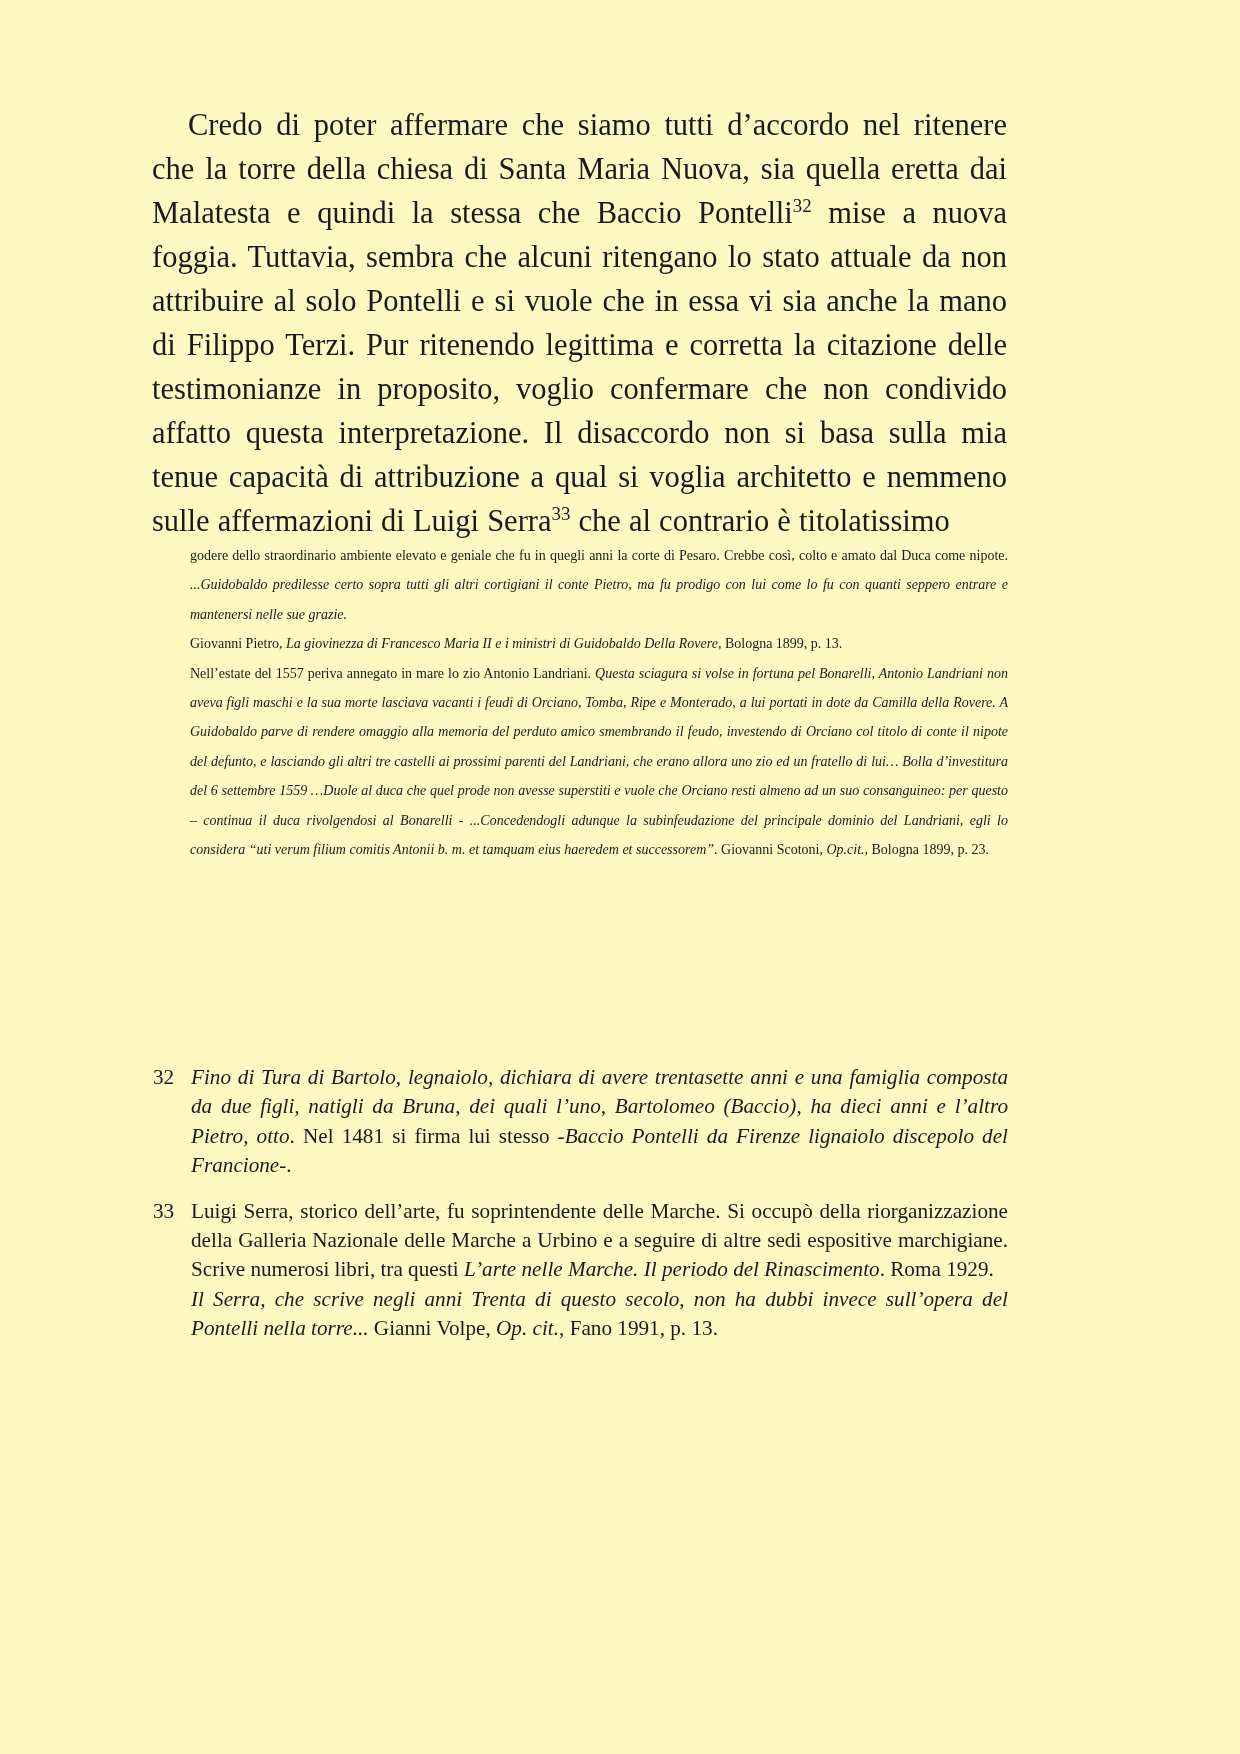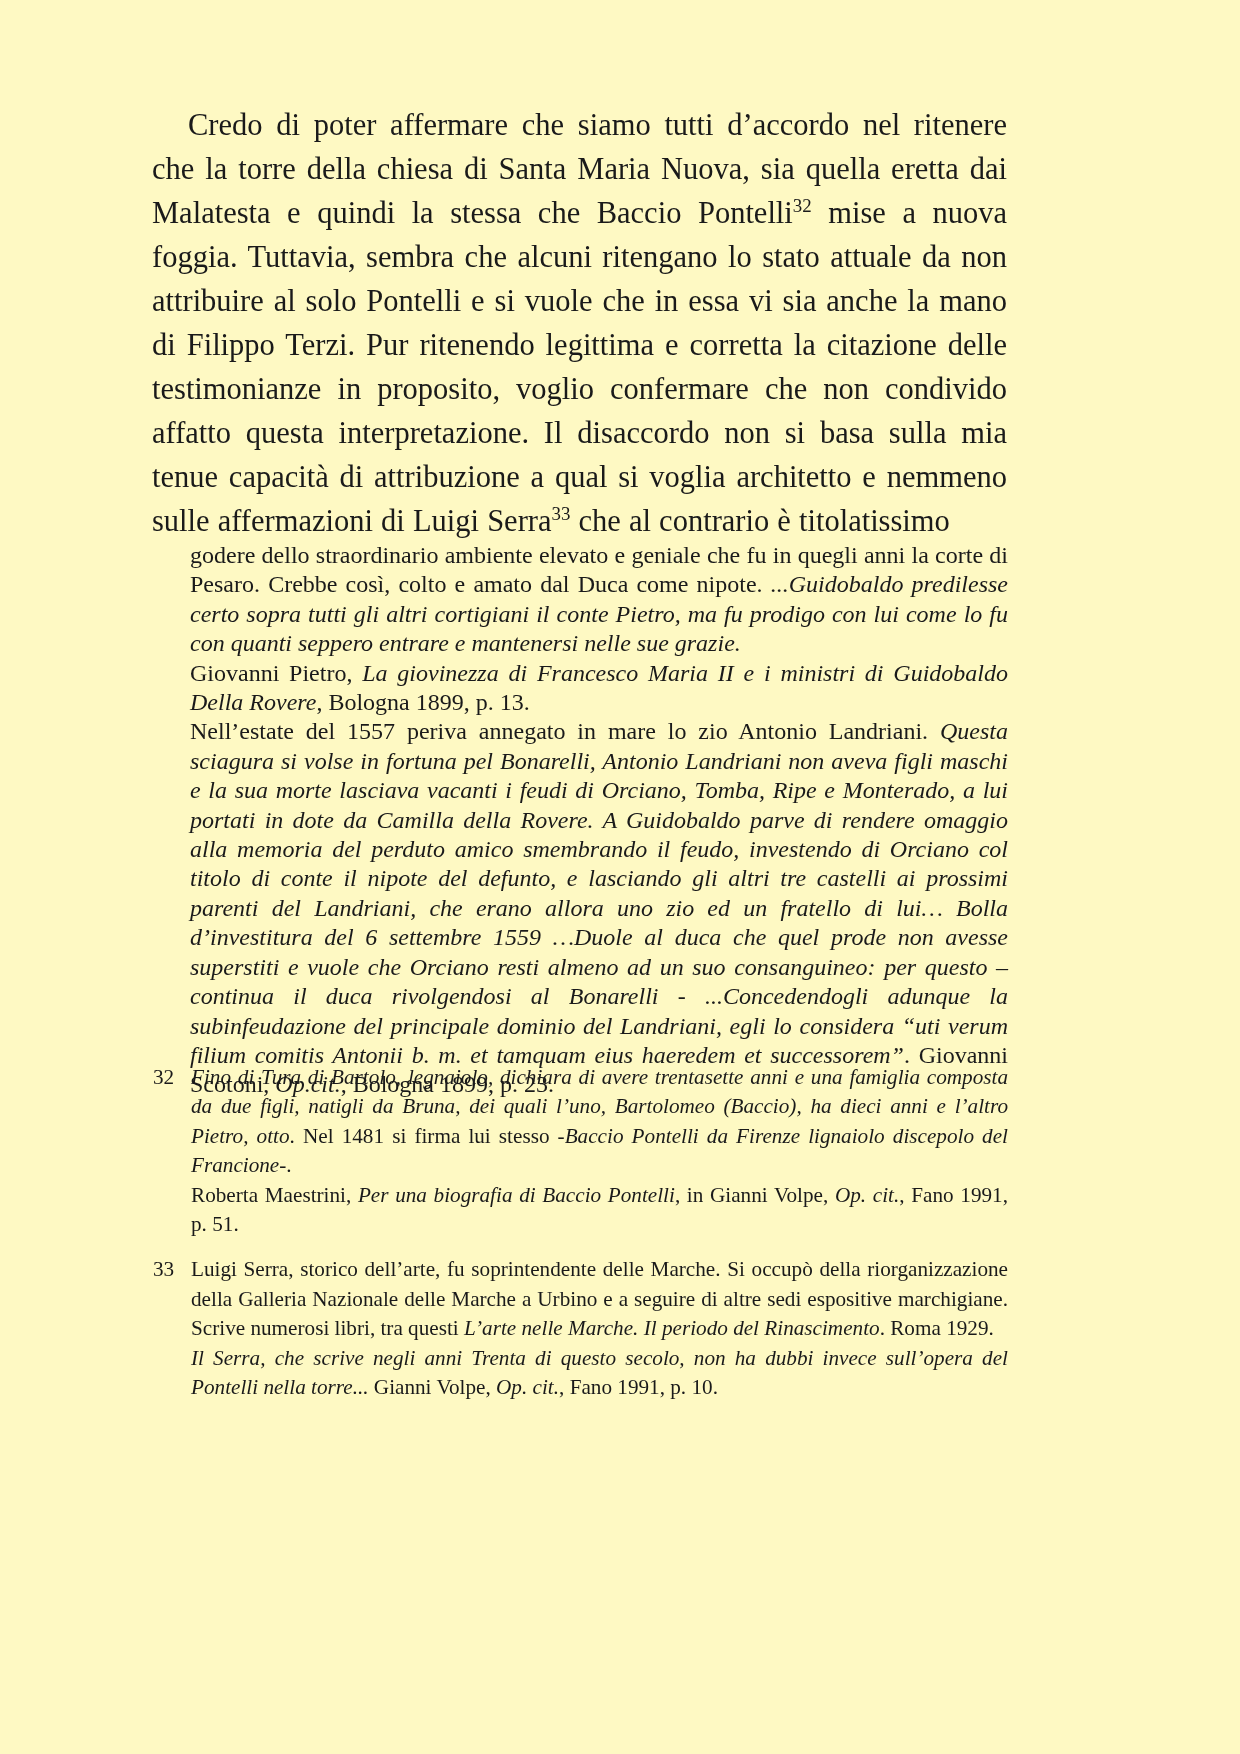--- a/index.html
+++ b/index.html
@@ -49,21 +49,21 @@
 
   
   .fn-cont {
     position: absolute;
     left: 190px;
     top: 541px;
     width: 818px;
   }
   .fn-cont p {
     margin: 0;
-    font-size: 24px;
+    font-size: 14px;
     line-height: 29.4px;
     text-align: justify;
     text-indent: 0;
   }
 
   
   .fn-list {
     position: absolute;
     left: 152px;
     top: 1063px;
@@ -121,26 +121,25 @@
     <p><span>godere dello straordinario ambiente elevato e geniale che fu in quegli anni la corte di Pesaro. Crebbe così, colto e amato dal Duca come nipote. </span><span class="it">...Guidobaldo predilesse certo sopra tutti gli altri cortigiani il conte Pietro, ma fu prodigo con lui come lo fu con quanti seppero entrare e mantenersi nelle sue grazie.</span></p>
     <p><span>Giovanni Pietro, </span><span class="it">La giovinezza di Francesco Maria II e i ministri di Guidobaldo Della Rovere</span><span>, Bologna 1899, p. 13.</span></p>
     <p><span>Nell’estate del 1557 periva annegato in mare lo zio Antonio Landriani. </span><span class="it">Questa sciagura si volse in fortuna pel Bonarelli, Antonio Landriani non aveva figli maschi e la sua morte lasciava vacanti i feudi di Orciano, Tomba, Ripe e Monterado, a lui portati in dote da Camilla della Rovere. A Guidobaldo parve di rendere omaggio alla memoria del perduto amico smembrando il feudo, investendo di Orciano col titolo di conte il nipote del defunto, e lasciando gli altri tre castelli ai prossimi parenti del Landriani, che erano allora uno zio ed un fratello di lui… Bolla d’investitura del 6 settembre 1559 …Duole al duca che quel prode non avesse superstiti e vuole che Orciano resti almeno ad un suo consanguineo: per questo – continua il duca rivolgendosi al Bonarelli - ...Concedendogli adunque la subinfeudazione del principale dominio del Landriani, egli lo considera “uti verum filium comitis Antonii b. m. et tamquam eius haeredem et successorem”</span><span>. Giovanni Scotoni, </span><span class="it">Op.cit.</span><span>, Bologna 1899, p. 23.</span></p>
   </div>
 
   <div class="fn-list" id="footnote-list">
       <div class="fn">
         <div class="fn-num">32</div>
         <div class="fn-body">
           <p><span class="it">Fino di Tura di Bartolo, legnaiolo, dichiara di avere trentasette anni e una famiglia composta da due figli, natigli da Bruna, dei quali l’uno, Bartolomeo (Baccio), ha dieci anni e l’altro Pietro, otto</span><span>. Nel 1481 si firma lui stesso -</span><span class="it">Baccio Pontelli da Firenze lignaiolo discepolo del Francione-</span><span>.</span></p>
-          <p><span>Roberta Maestrini, </span><span class="it">Per una biografia di Baccio Pontelli</span><span>, in Gianni Volpe, </span><span class="it">Op. cit.</span><span>, Fano 1991, p. 51.</span></p>
         </div>
       </div>
       <div class="fn">
         <div class="fn-num">33</div>
         <div class="fn-body">
           <p><span>Luigi Serra, storico dell’arte, fu soprintendente delle Marche. Si occupò della riorganizzazione della Galleria Nazionale delle Marche a Urbino e a seguire di altre sedi espositive marchigiane. Scrive numerosi libri, tra questi </span><span class="it">L’arte nelle Marche. Il periodo del Rinascimento</span><span>. Roma 1929.</span></p>
-          <p><span class="it">Il Serra, che scrive negli anni Trenta di questo secolo, non ha dubbi invece sull’opera del Pontelli nella torre...</span><span> Gianni Volpe, </span><span class="it">Op. cit.</span><span>, Fano 1991, p. 10.</span></p>
+          <p><span class="it">Il Serra, che scrive negli anni Trenta di questo secolo, non ha dubbi invece sull’opera del Pontelli nella torre...</span><span> Gianni Volpe, </span><span class="it">Op. cit.</span><span>, Fano 1991, p. 13.</span></p>
         </div>
       </div>
     </div>
 
 
 </div>
 
 </body></html>

